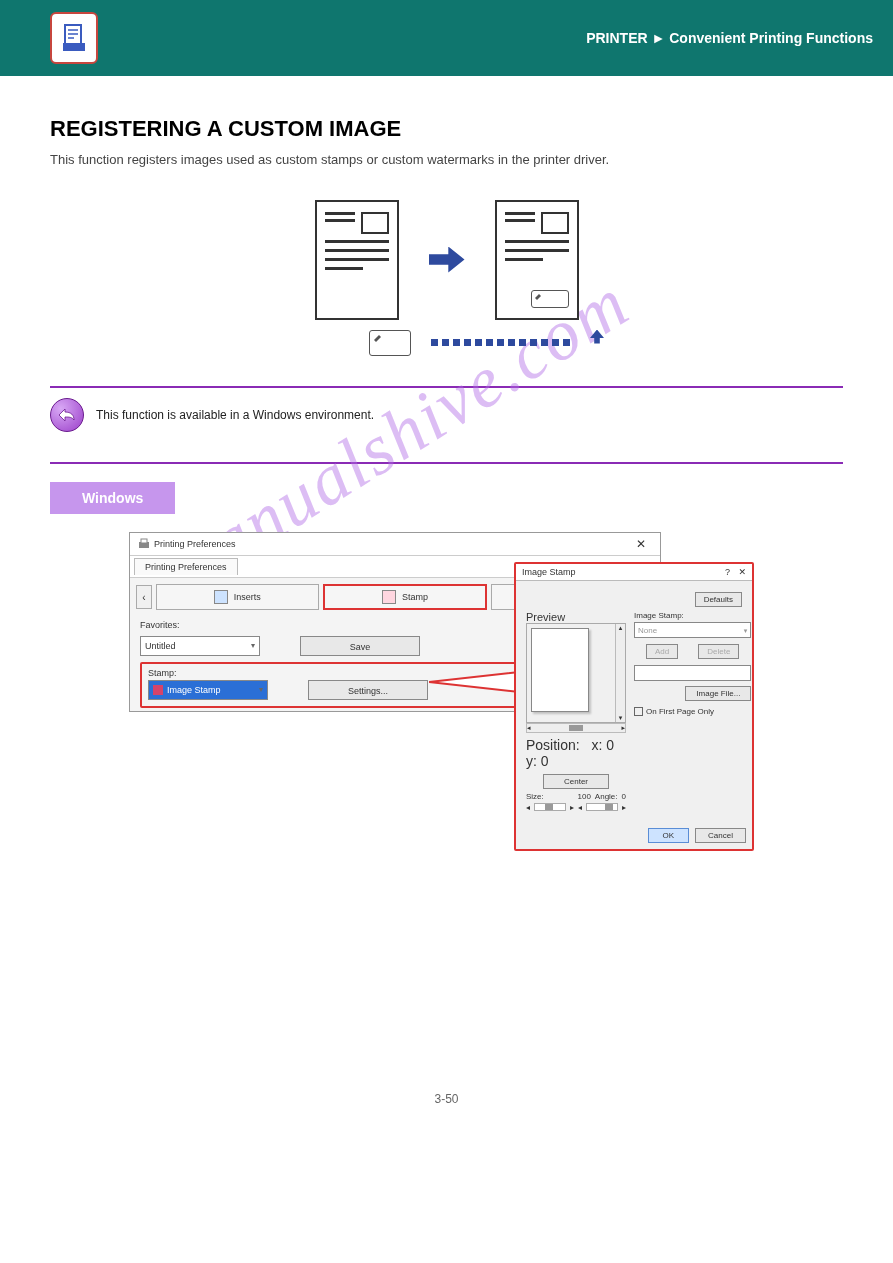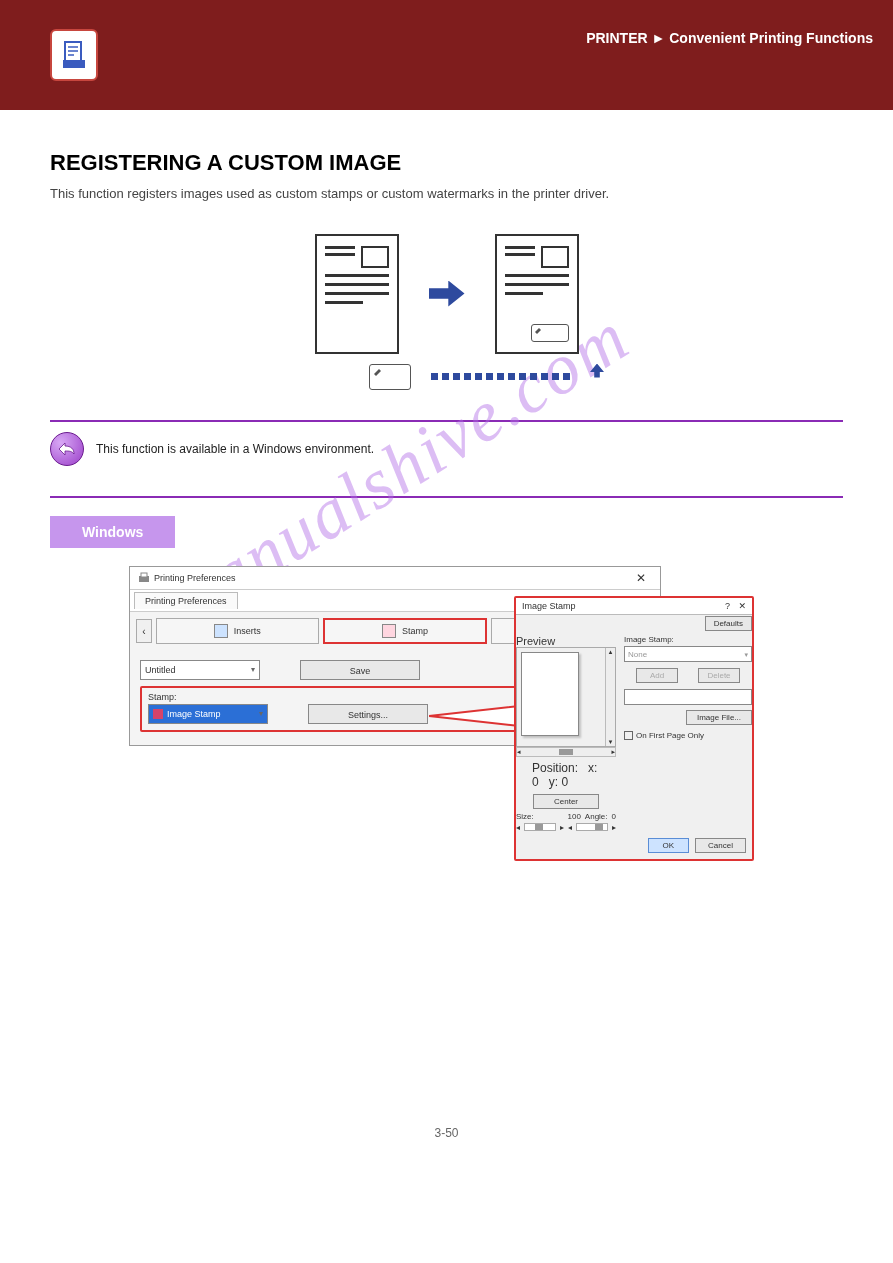--- a/index.html
+++ b/index.html
@@ -1,19 +1,19 @@
 <!DOCTYPE html>
 <html><head>
 <meta charset="utf-8">
 <style>
   * { box-sizing: border-box; margin: 0; padding: 0; }
   body { font-family: Arial, sans-serif; font-size: 12px; color: #333; background: #fff; width: 893px; }
 
   
-  .header-bar { background: #7f1d1d; height: 110px; padding: 8px 10px; text-align: right; position: relative; display: flex; align-items: center; }
+  .header-bar { background: #0f766e; height: 76px; padding: 8px 10px; text-align: right; position: relative; display: flex; align-items: center; }
   .header-icon-box { width: 48px; height: 52px; background: #fff; border: 2px solid #c7463e; border-radius: 6px; display: flex; align-items: center; justify-content: center; margin-left: 40px; }
   .header-title { position: absolute; right: 20px; top: 30px; color: #fff; font-size: 14px; font-weight: bold; }
 
   
   .content { padding: 20px 50px; }
   .page-title { font-size: 22px; font-weight: bold; color: #000; margin: 20px 0 8px; }
   .page-desc { font-size: 13px; color: #444; line-height: 1.5; margin-bottom: 30px; }
 
   
   .illustration { display: flex; align-items: center; justify-content: center; gap: 30px; margin: 20px 0 10px; position: relative; }
@@ -66,32 +66,32 @@
   .wide-btn { flex: 0 0 120px; height: 20px; border: 1px solid #888; background: #e8e8e8; text-align: center; line-height: 20px; font-size: 9px; }
 
   .highlight-row { border: 2px solid #d33; padding: 4px 6px; border-radius: 2px; position: relative; }
   .dropdown.selected { background: #2b6fd6; color: #fff; }
   .dropdown.selected:before { content:""; width: 10px; height: 10px; background: #d6436a; margin-right: 4px; display: inline-block; }
 
   
   .stamp-win { position: absolute; right: 10px; top: 30px; width: 240px; background: #f0f0f0; border: 2px solid #d33; border-radius: 2px; }
   .stamp-title { display: flex; justify-content: space-between; align-items: center; padding: 3px 6px; border-bottom: 1px solid #bbb; font-size: 9px; background: #fff; }
   .stamp-title .controls span { margin-left: 6px; }
-  .stamp-body { padding: 0; }
+  .stamp-body { padding: 10px; }
   .stamp-top { text-align: right; margin-bottom: 4px; }
   .sm-btn { display: inline-block; border: 1px solid #888; background: #e8e8e8; font-size: 8px; padding: 2px 8px; }
   .sm-btn.disabled { color: #aaa; }
   .stamp-cols { display: flex; gap: 8px; }
   .preview-col { flex: 0 0 100px; }
   .preview-box { border: 1px solid #aaa; height: 100px; position: relative; padding: 4px 14px 4px 4px; background: #fff0; }
   .preview-page { width: 58px; height: 84px; border: 1px solid #888; background: #fff; box-shadow: 2px 2px 2px rgba(0,0,0,0.2); }
   .vscroll { position: absolute; right: 0; top: 0; bottom: 0; width: 10px; border-left: 1px solid #bbb; display: flex; flex-direction: column; justify-content: space-between; font-size: 7px; text-align: center; background: #eee; }
   .hscroll { display: flex; justify-content: space-between; align-items: center; height: 10px; border: 1px solid #bbb; background: #eee; font-size: 7px; margin-top: 0; }
   .hscroll .thumb { width: 14px; height: 6px; background: #999; }
-  .pos-row { font-size: 12px; margin: 4px 16px; }
+  .pos-row { font-size: 14px; margin: 4px 0; }
   .center-row { text-align: center; margin: 3px 0; }
   .slider-row { display: flex; align-items: center; gap: 4px; font-size: 8px; margin-top: 2px; }
   .slider-track { flex:1; height: 8px; border: 1px solid #aaa; background: #fff; position: relative; }
   .slider-thumb { position: absolute; width: 8px; height: 6px; background: #999; top: 0; }
 
   .right-col { flex: 1; }
   .right-col .lbl { font-size: 8px; margin-bottom: 2px; }
   .thin-input { height: 16px; border: 1px solid #888; background: #fff; width: 100%; font-size: 8px; padding: 0 3px; line-height: 16px; color: #999; position: relative; }
   .thin-input.dd:after { content:"▾"; position:absolute; right:3px; font-size:7px; }
   .btn-row { display: flex; gap: 20px; margin: 6px 12px; }
@@ -234,20 +234,21 @@
           <span class="tab-icon" style="background:#ffd6e0;"></span>
           <span>Stamp</span>
         </div>
         <div class="tab-btn">
           <span class="tab-icon" style="background:#d4f5cf;"></span>
           <span>Image Quality</span>
         </div>
       </div>
 
       <div class="form-area">
+        <div class="form-label">Favorites:</div>
         <div class="form-row">
           <div class="dropdown">
               <span>Untitled</span>
             </div>
           <div style="width:20px;"></div>
           <div class="wide-btn">Save</div>
         </div>
 
         <div class="highlight-row">
           <div class="form-label">Stamp:</div>

